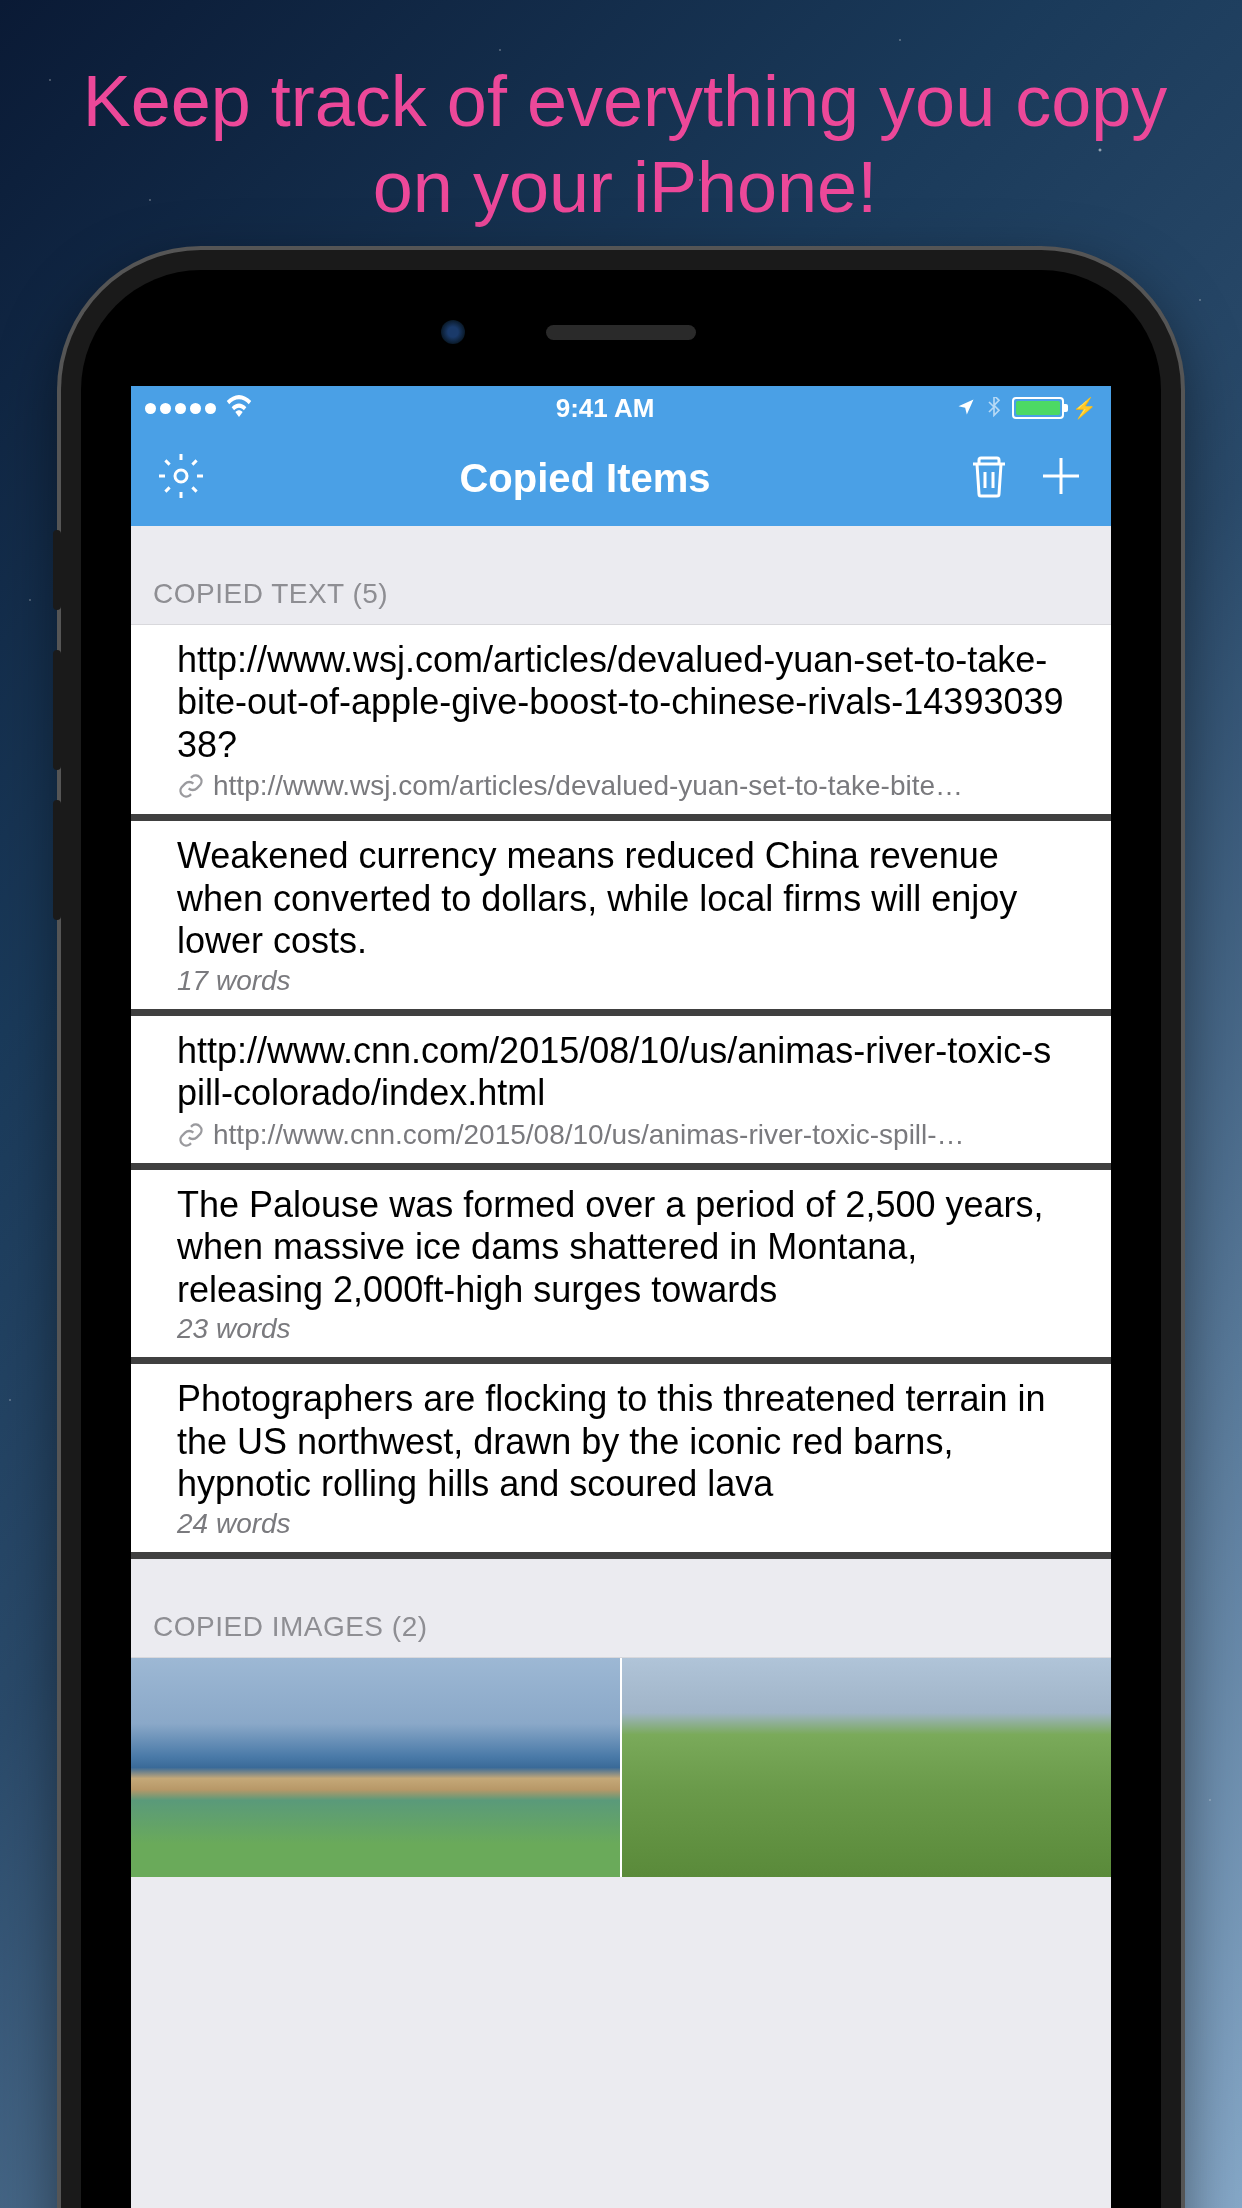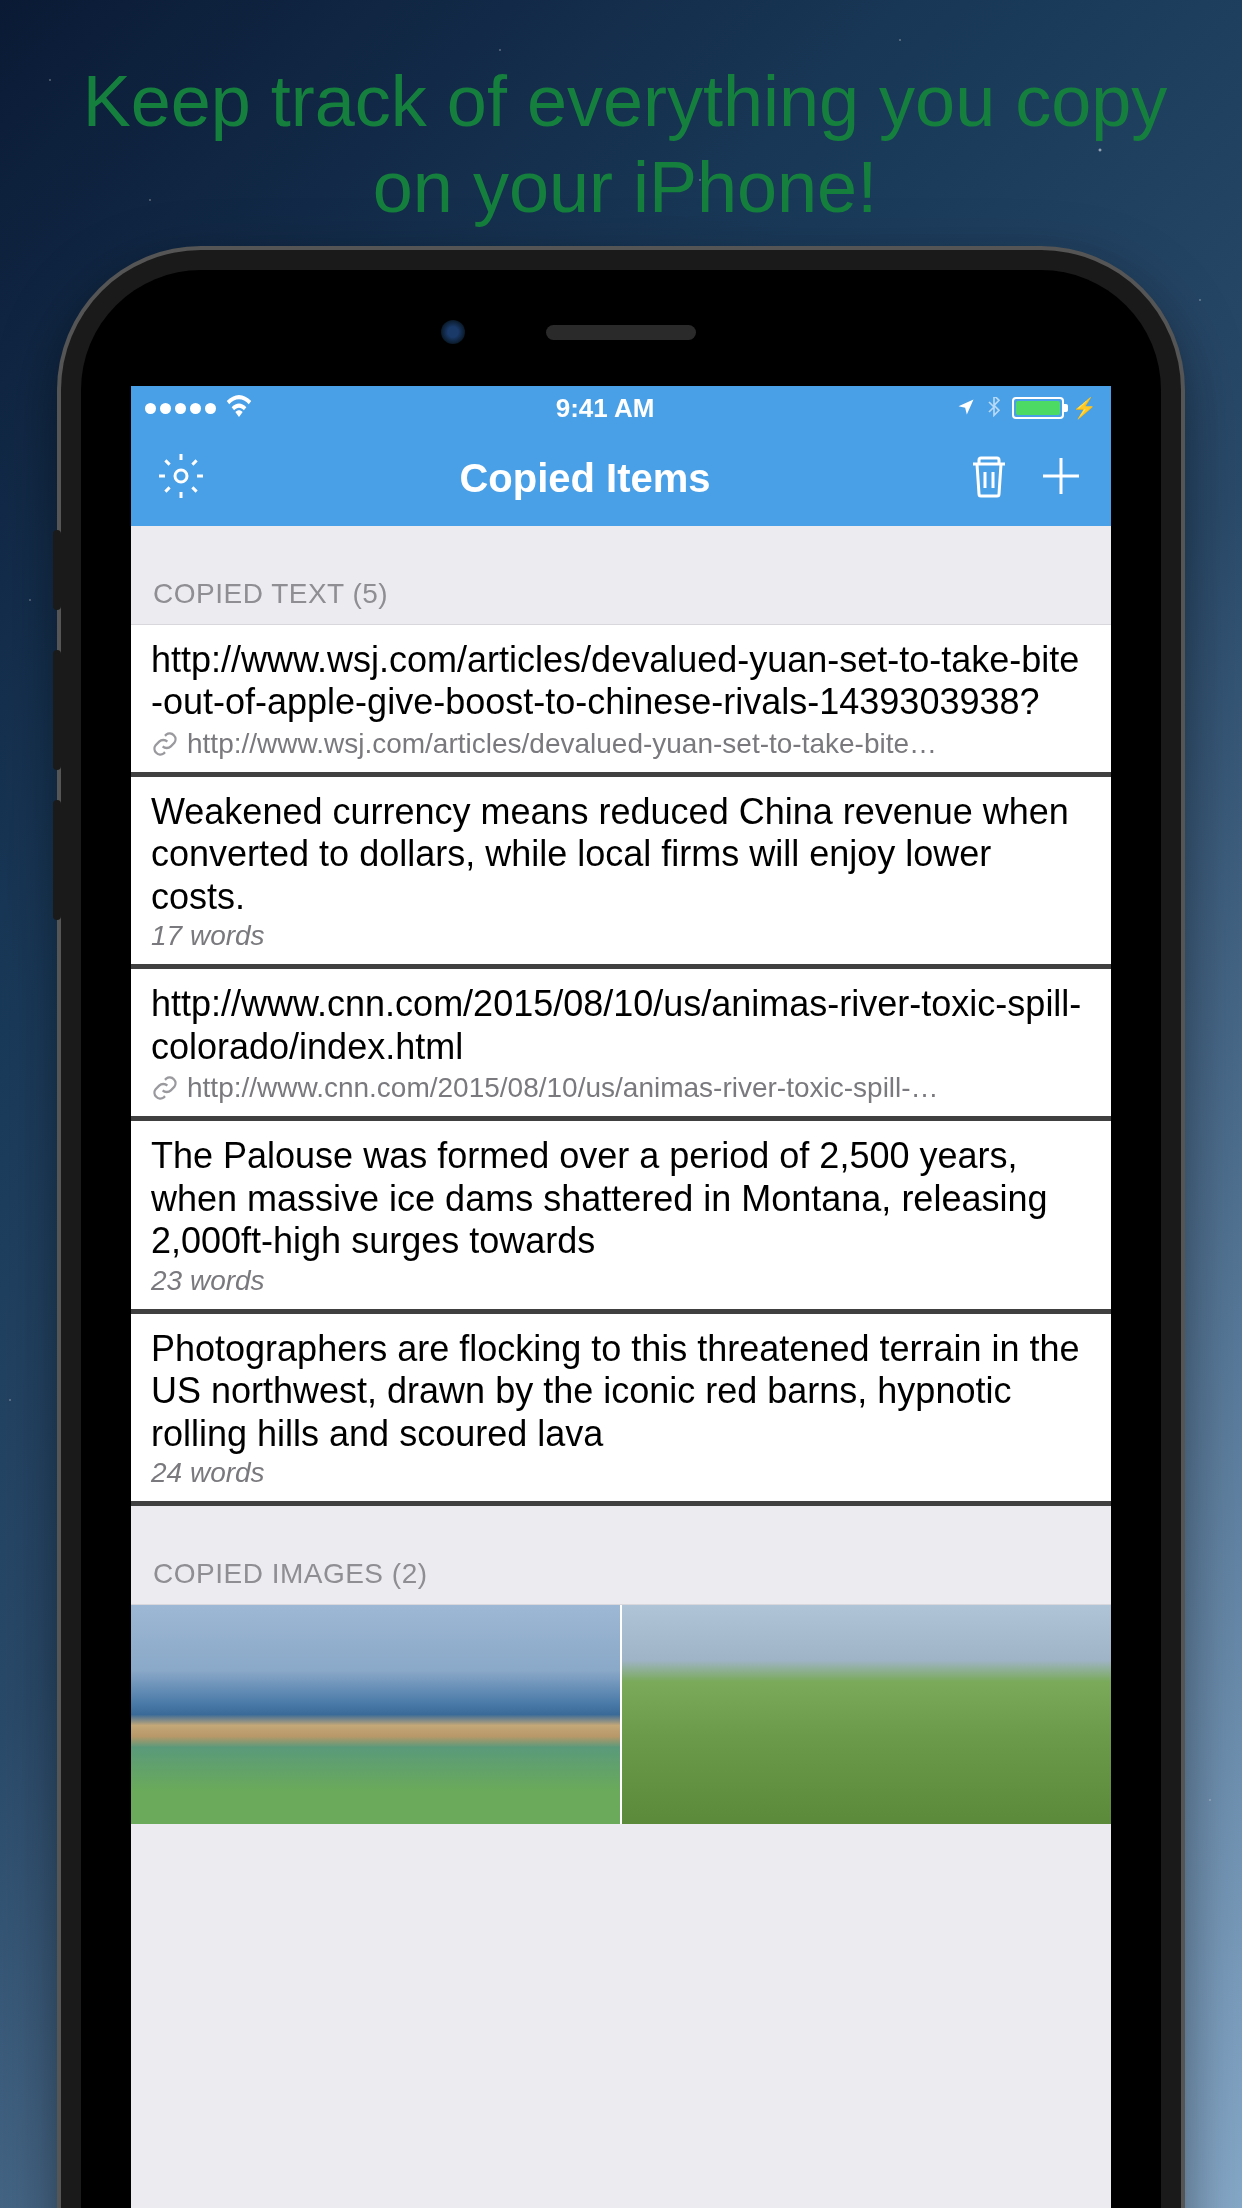--- a/index.html
+++ b/index.html
@@ -28,21 +28,21 @@
     radial-gradient(1px 1px at 30px 600px, #fff, transparent),
     radial-gradient(1px 1px at 10px 1400px, #fff, transparent);
   opacity: 0.8;
 }
 .headline {
   position: absolute;
   top: 58px;
   left: 0;
   right: 0;
   text-align: center;
-  color: #15803d;
+  color: #ec4899;
   font-size: 72px;
   line-height: 1.2;
   font-weight: 400;
   padding: 0 60px;
   margin-left: 8px;
 }
 .phone {
   position: absolute;
   top: 250px;
   left: 50%;
@@ -150,22 +150,22 @@
 .nav-icon svg { width: 48px; height: 48px; stroke: #fff; fill: none; stroke-width: 1.5; }
 .section-header {
   padding: 52px 22px 14px;
   color: #8e8e93;
   font-size: 28px;
   font-weight: 400;
   letter-spacing: 0.5px;
 }
 .list { background: #fff; border-top: 1px solid #d8d8dc; }
 .item {
-  padding: 14px 20px 12px;
-  border-bottom: 5px solid #404040;
+  padding: 14px 46px 12px;
+  border-bottom: 7px solid #404040;
 }
 .item-text {
   font-size: 36px;
   line-height: 1.18;
   color: #000;
   word-break: break-all;
 }
 .item-sub {
   margin-top: 4px;
   font-size: 28px;

